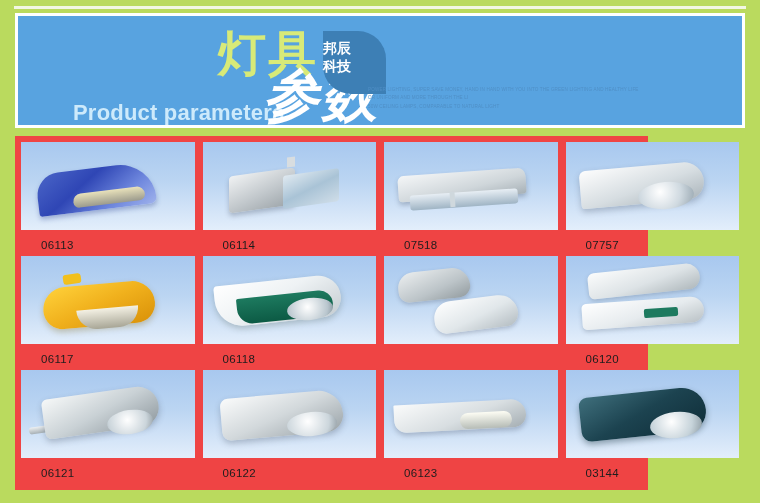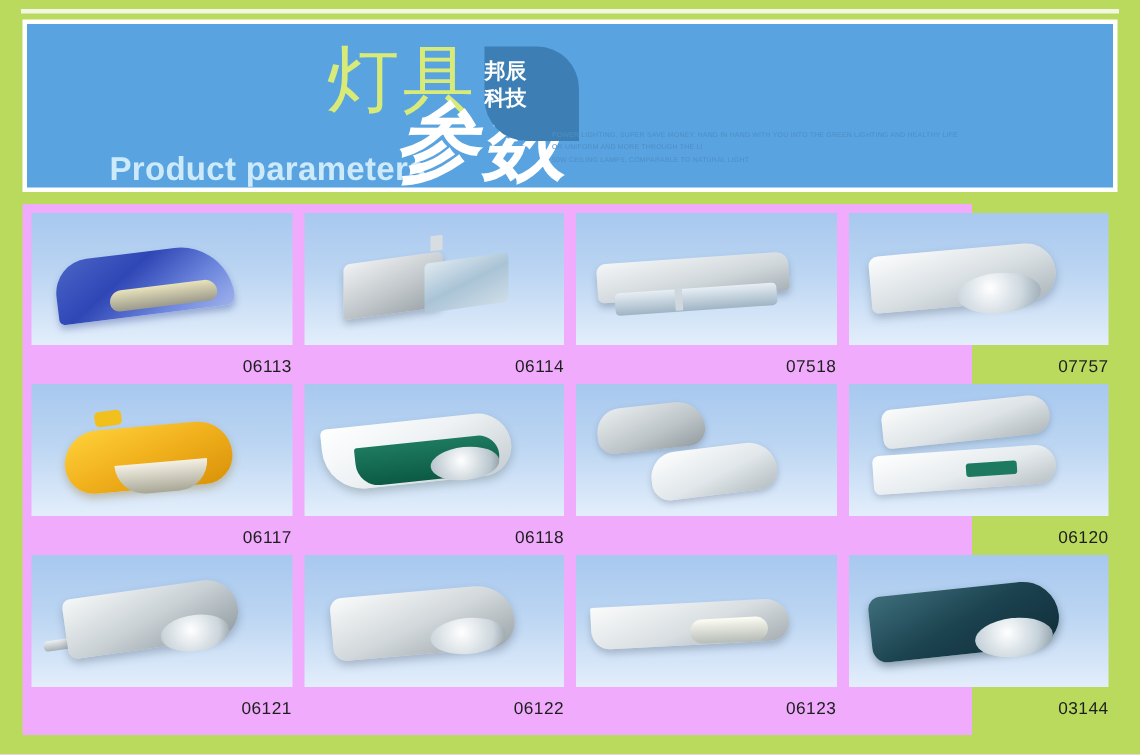--- a/index.html
+++ b/index.html
@@ -44,21 +44,21 @@
     color: #cdeafb;
     letter-spacing: .2px;
     white-space: nowrap;
     font-weight: bold;
   }
 
   .header-cn1 {
     position: absolute;
     left: 200px; top: 13px;
     font-size: 48px;
-    font-weight: normal;
+    font-weight: bold;
     color: #d8ea78;
     letter-spacing: 2px;
     line-height: 1;
     white-space: nowrap;
     font-family: "DejaVu Sans", sans-serif;
   }
   .header-cn2 {
     position: absolute;
     left: 245px; top: 52px;
     font-size: 56px;
@@ -102,22 +102,21 @@
     color: #4f8fc6;
     letter-spacing: .15px;
   }
   .header-fine div { white-space: nowrap; }
 
   
   .panel {
     position: absolute;
     left: 15px; top: 136px;
     width: 633px; height: 354px;
-    background: #f0abfc;
-    text-align: right;
+    background: #ef4444;
   }
   .grid {
     position: absolute;
     left: 6px; top: 6px;
     width: 718px; height: 342px;
     display: grid;
     grid-template-columns: repeat(4, 1fr);
     grid-template-rows: repeat(3, 1fr);
     column-gap: 8px;
     row-gap: 0px;

